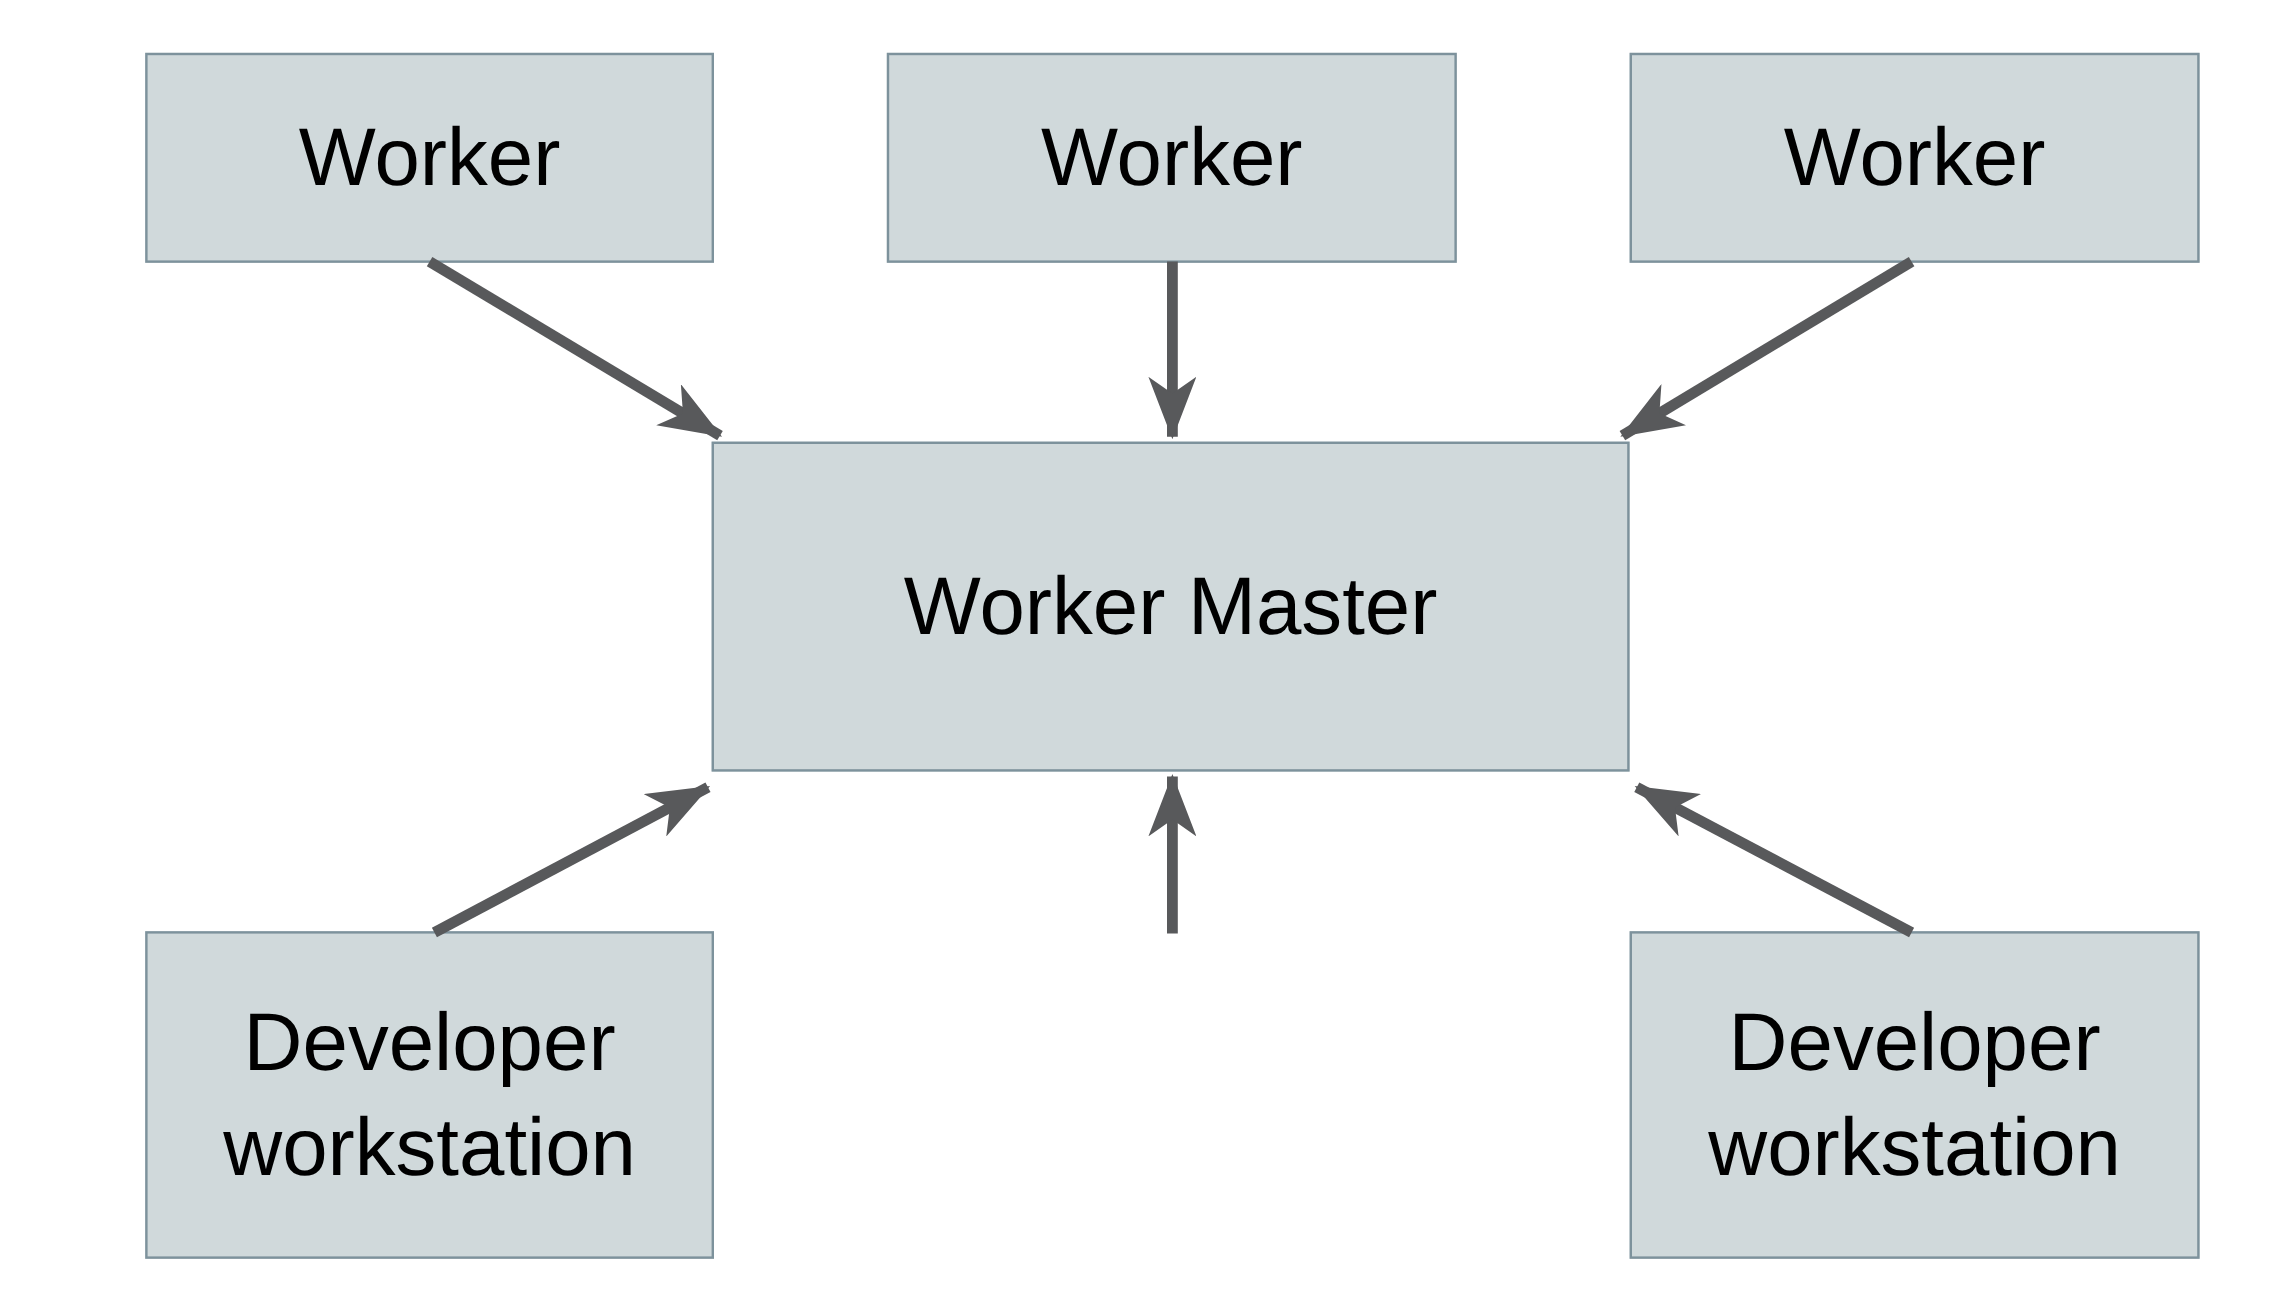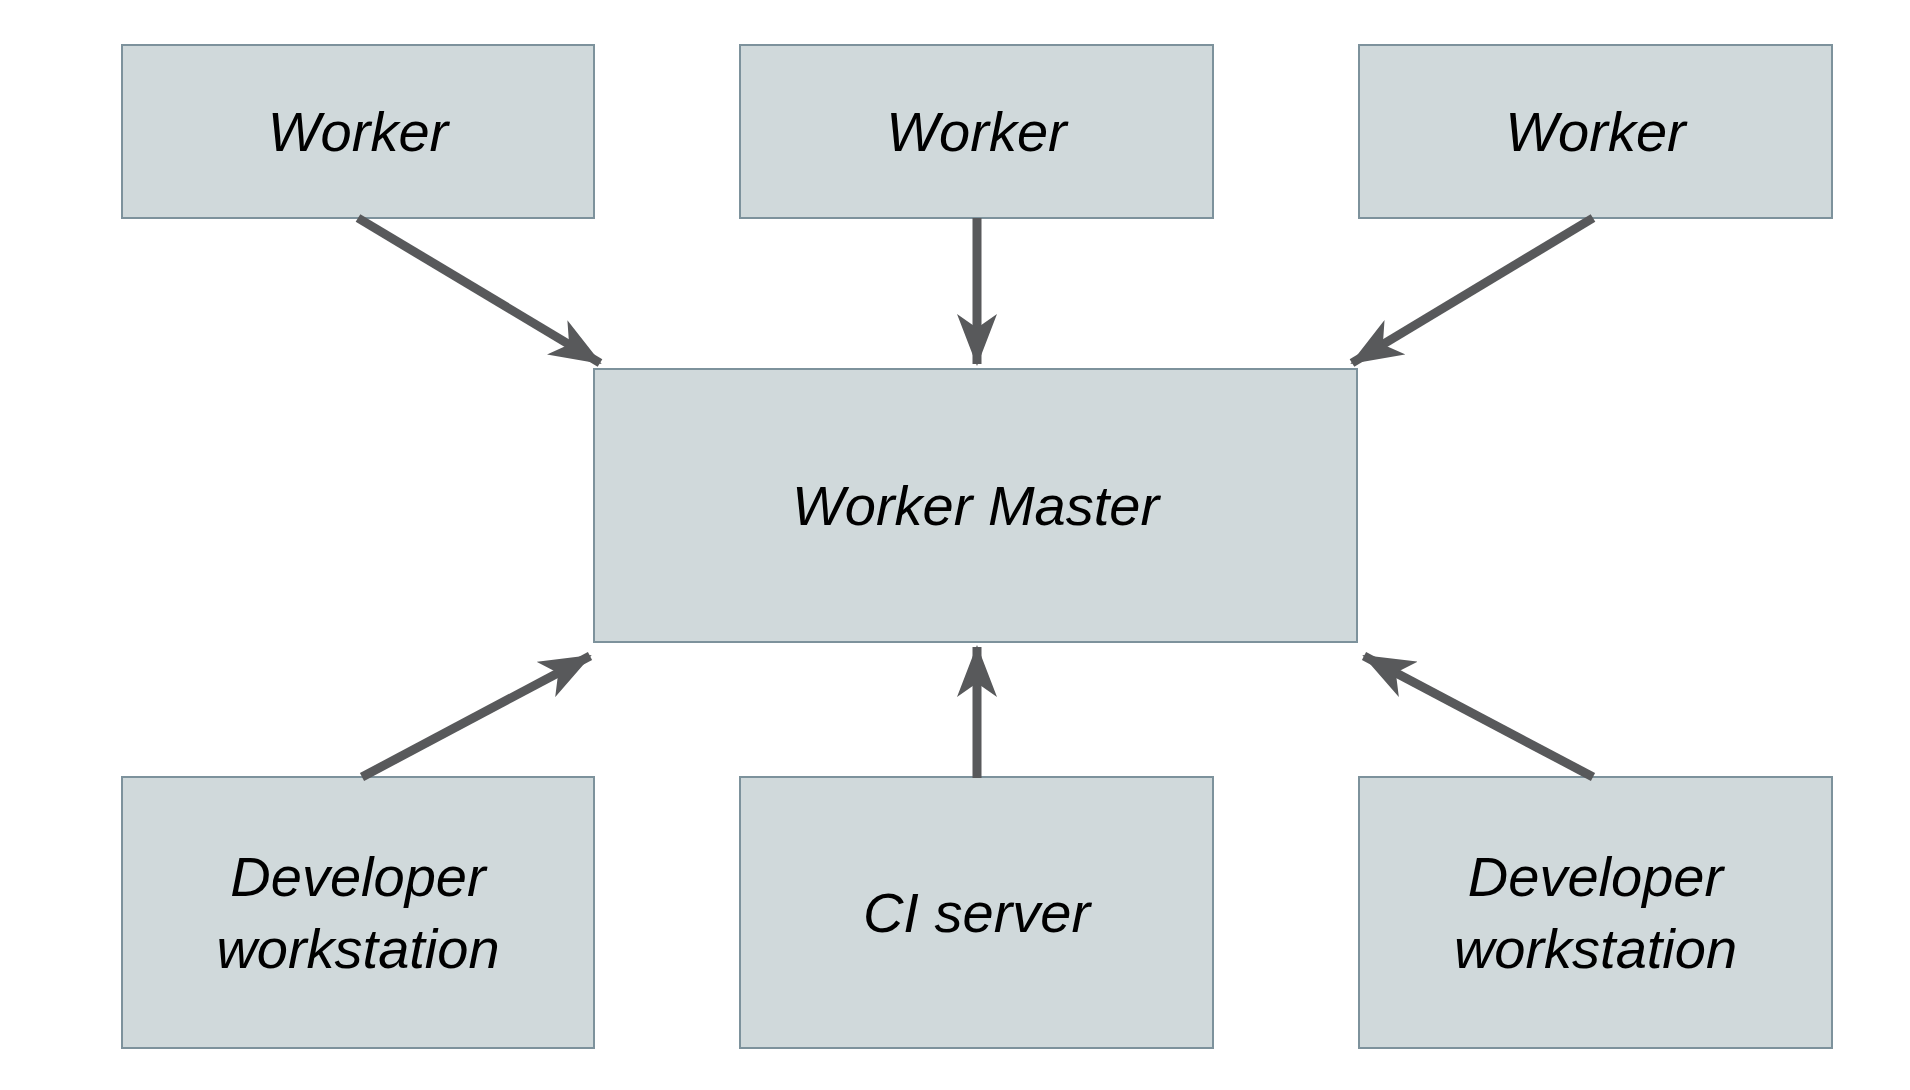--- a/index.html
+++ b/index.html
@@ -23,26 +23,25 @@
     position: absolute;
     background: var(--box-fill);
     border: 2.5px solid var(--box-border);
     display: flex;
     align-items: center;
     justify-content: center;
     text-align: center;
     z-index: 1;
   }
   .node .label {
-    font-size: 56px;
+    font-size: 68px;
     line-height: 1.27;
     color: var(--text);
     letter-spacing: 0px;
     padding: 0 10px;
-    font-style: italic;
   }
   #arrow-layer {
     position: absolute;
     left: 0; top: 0;
     width: 1910px; height: 1090px;
     z-index: 2;
     pointer-events: none;
   }
   #arrow-layer line {
     stroke: var(--arrow);
@@ -85,21 +84,18 @@
   </div>
 
   <div class="node" style="left:593px; top:368px; width:765px; height:275px;">
     <span class="label">Worker Master</span>
   </div>
 
   <div class="node" style="left:121px; top:776px; width:474px; height:273px;">
     <span class="label">Developer workstation</span>
   </div>
 
-  <div class="node" style="left:739px; top:776px; width:475px; height:273px;">
-    <span class="label">CI server</span>
-  </div>
 
   <div class="node" style="left:1358px; top:776px; width:475px; height:273px;">
     <span class="label">Developer workstation</span>
   </div>
 
 </div>
 
 </body></html>

